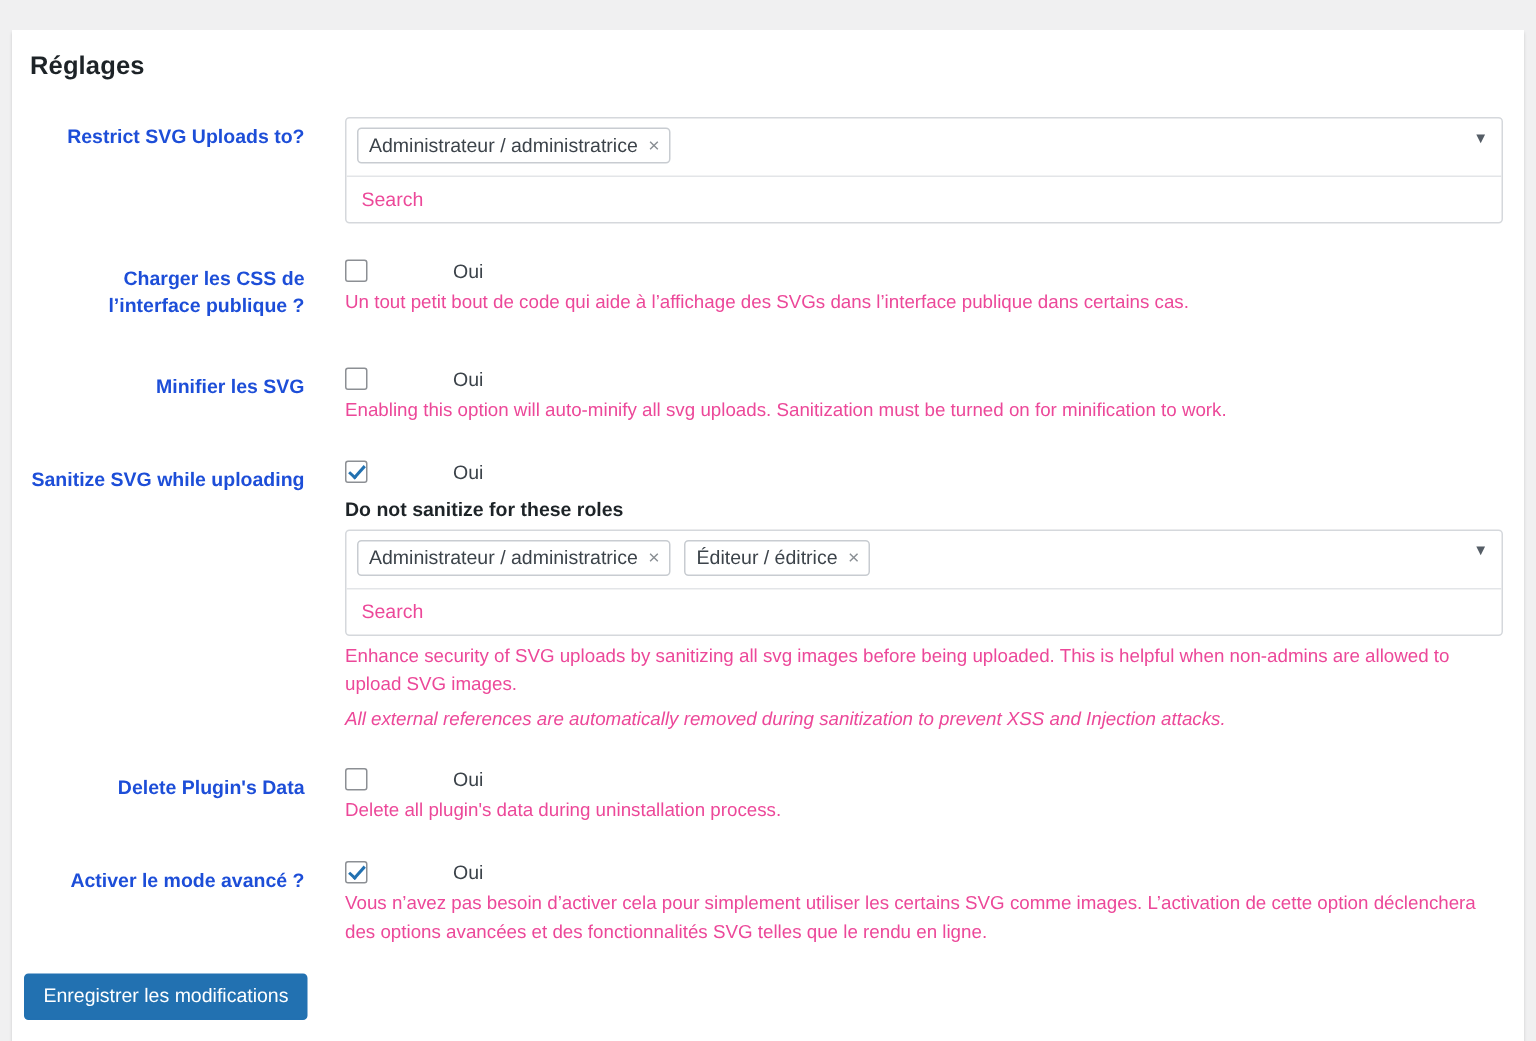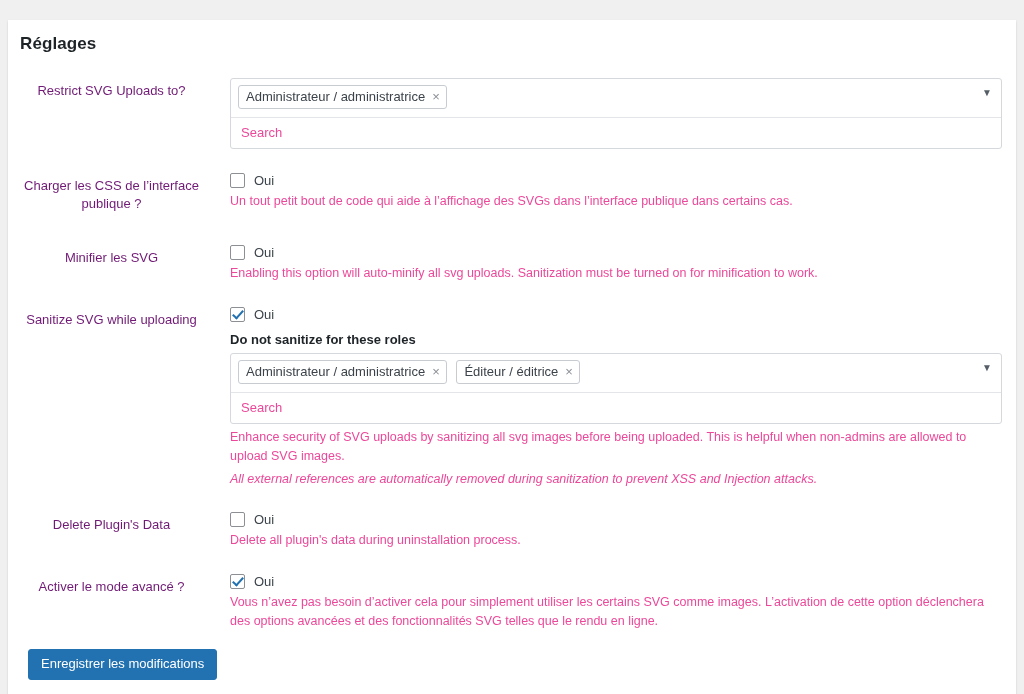--- a/index.html
+++ b/index.html
@@ -32,27 +32,27 @@
     color: #1d2327;
     padding: 14px 0 0 12px;
     letter-spacing: 0.1px;
   }
   table.form-table {
     border-collapse: collapse;
     width: 100%;
     margin-top: 10px;
   }
   table.form-table th {
-    text-align: center;
+    text-align: right;
     vertical-align: top;
     width: 200px;
     padding: 18px 10px 18px 12px;
     font-size: 13px;
-    font-weight: normal;
-    color: #701a75;
+    font-weight: bold;
+    color: #1d4ed8;
     line-height: 1.4;
   }
   table.form-table td {
     vertical-align: top;
     padding: 14px 14px 10px 17px;
   }
   
   .multiselect {
     border: 1px solid #d5d8dc;
     background: #fff;
@@ -94,20 +94,21 @@
     top: 9px;
     color: #555d66;
     font-size: 10px;
     line-height: 10px;
   }
   
   .cb-row {
     display: flex;
     align-items: center;
     margin-bottom: 2px;
+    gap: 48px;
   }
   .cb {
     width: 15px;
     height: 15px;
     border: 1px solid #8c8f94;
     border-radius: 2px;
     background: #fff;
     box-sizing: border-box;
     margin-right: 9px;
     position: relative;
@@ -138,21 +139,21 @@
   .desc.italic {
     font-style: italic;
   }
   .sub-label {
     font-weight: bold;
     color: #1d2327;
     font-size: 13px;
     margin: 10px 0 6px 0;
   }
   .submit-wrap {
-    padding: 8px 0 0 20px;
+    padding: 8px 0 0 8px;
   }
   .button-primary {
     background: #2271b1;
     border: 1px solid #2271b1;
     color: #fff;
     font-size: 13px;
     padding: 7px 12px 8px 12px;
     border-radius: 3px;
     cursor: pointer;
     font-family: "Liberation Sans", sans-serif;

